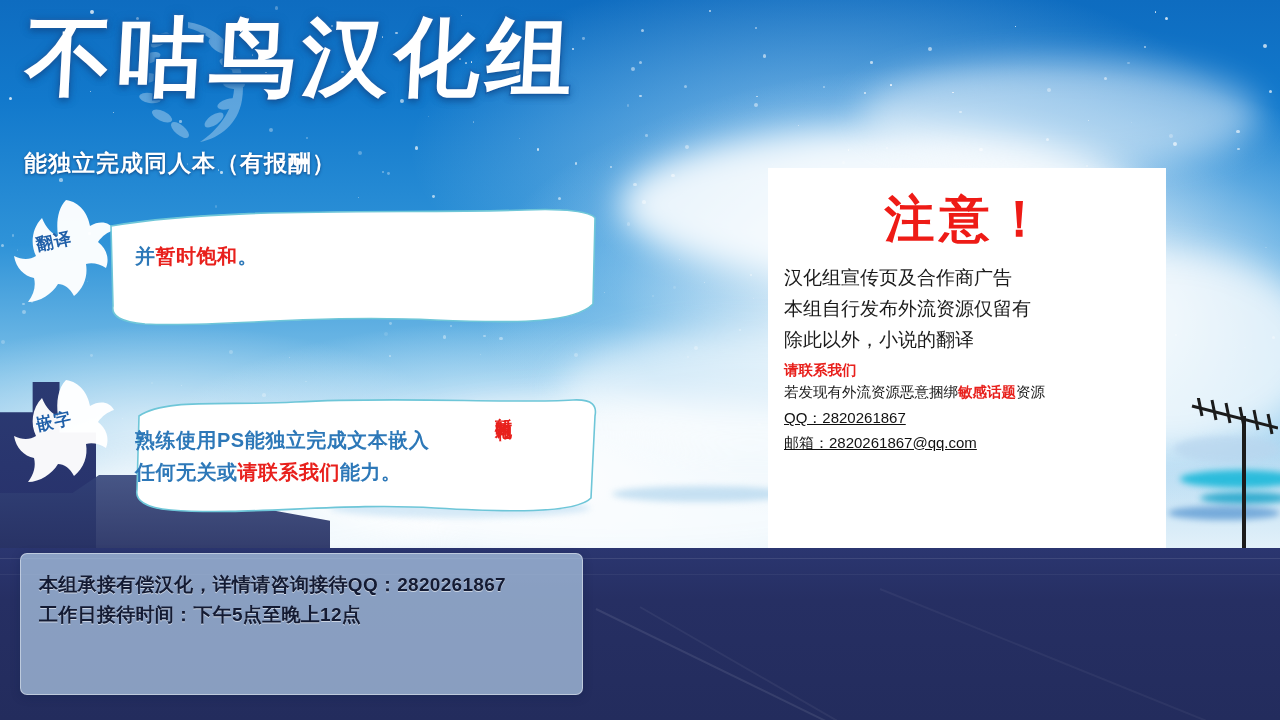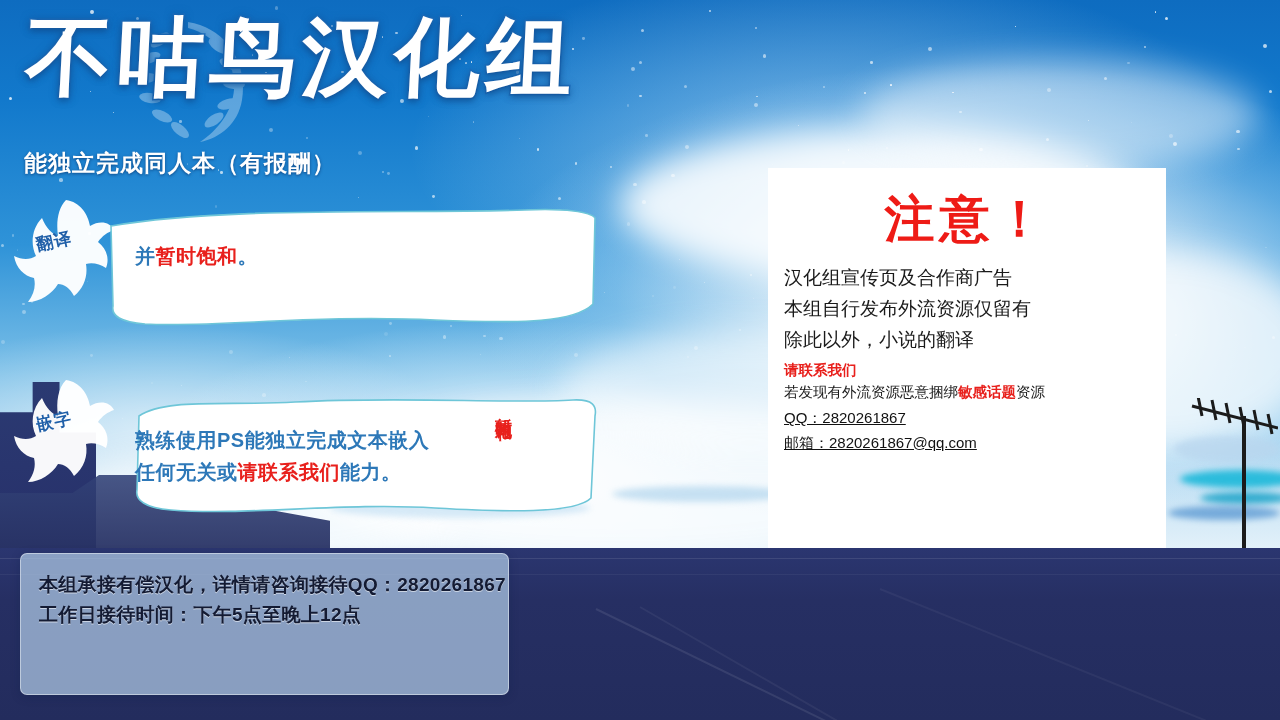--- a/index.html
+++ b/index.html
@@ -131,21 +131,21 @@
   .notice-body { font-size:19px; line-height:1.62; color:#1a1a1a; }
   .notice-body .ln { white-space:nowrap; }
   .notice-small { font-size:14.5px; line-height:1.52; color:#1a1a1a; margin-top:4px; }
   .notice-small .ln { white-space:nowrap; }
   .notice-contact { font-size:15px; line-height:1.62; color:#111; margin-top:3px; }
   .notice-contact .ln { white-space:nowrap;text-decoration:underline; }
   .red-b { color:#e8201c; font-weight:bold; }
 
   
   #bottombar {
-    position:absolute; left:20px; top:553px; width:489px; height:142px;
+    position:absolute; left:20px; top:553px; width:563px; height:142px;
     background:rgba(176,203,230,.72);
     border:1px solid rgba(255,255,255,.45);
     border-radius:7px;
     box-shadow:0 2px 10px rgba(10,30,70,.28);
     padding:16px 0 0 18px;
   }
   #bottombar .ln {
     font-size:19px; line-height:1.58; font-weight:bold;
     color:#141b33; white-space:nowrap;
     text-shadow:0 1px 0 rgba(255,255,255,.55);

